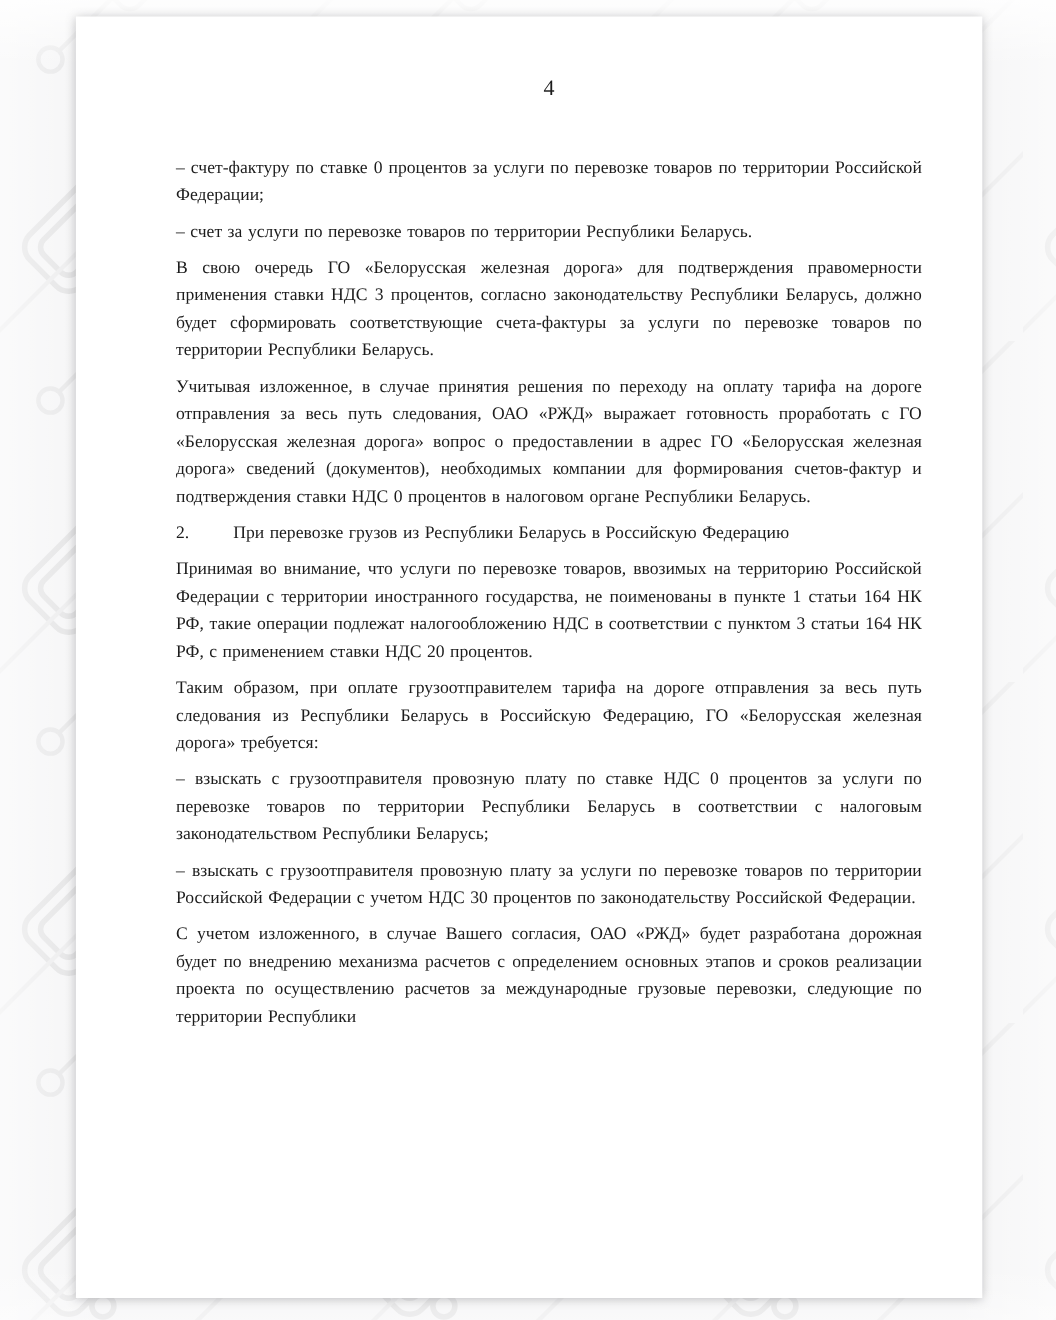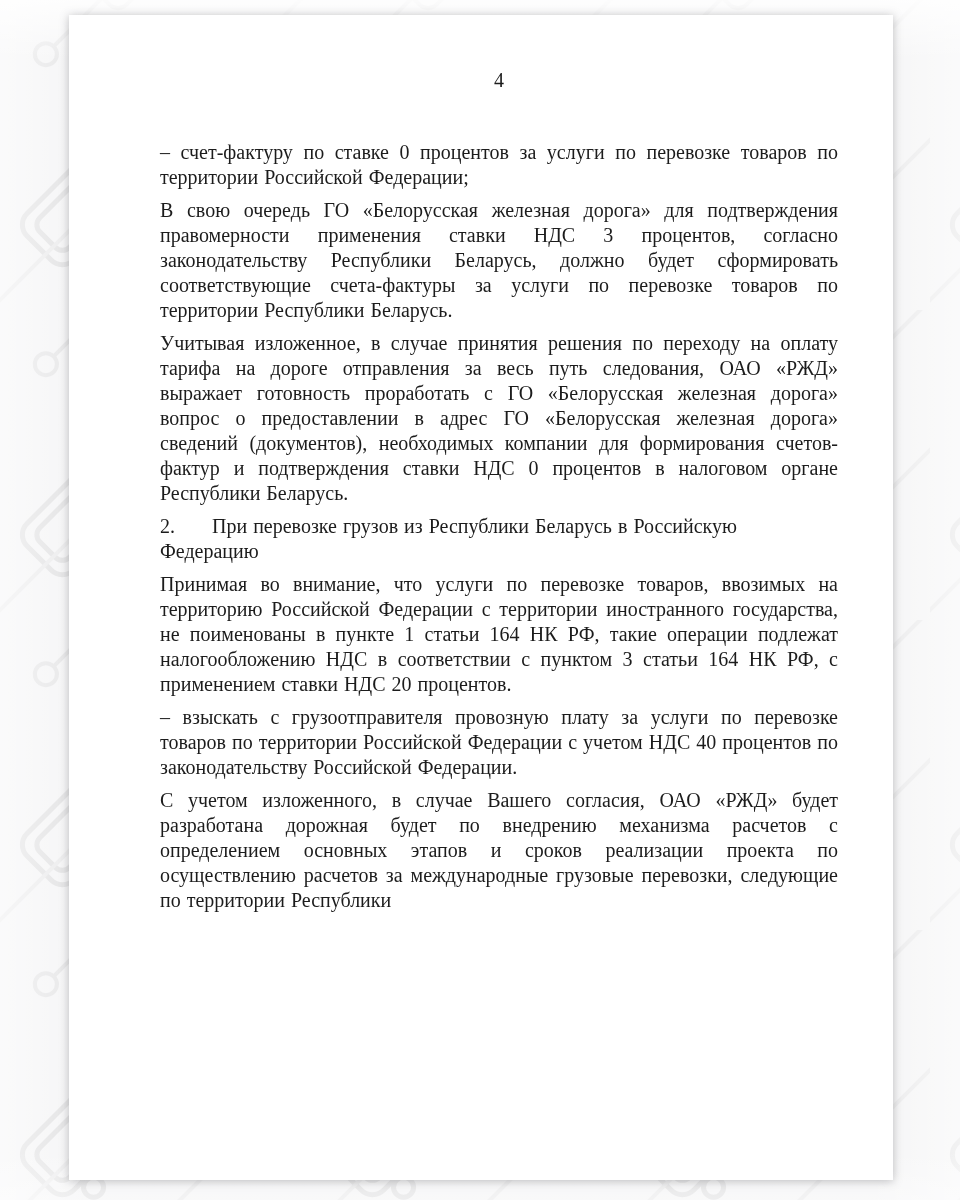--- a/index.html
+++ b/index.html
@@ -25,21 +25,21 @@
   .content{
     position:absolute;top:0;left:0;right:0;
     padding:53px 55px 0 91px;
     color:#1c1c1c;
   }
   .page-num{
     text-align:center;font-size:20px;line-height:25px;
     margin:0 0 47px 0;
   }
   .para{
-    font-size:20px;line-height:25px;margin:0 0 8px 0;
+    font-size:16px;line-height:25px;margin:0 0 8px 0;
     text-align:justify;text-align-last:left;
     word-spacing:1px;
   }
   .para.numbered{text-align:left;}
   .num{display:inline-block;width:52px;}
 </style>
 </head>
 <body>
 
 <svg class="bg-layer" width="960" height="1200" xmlns="http://www.w3.org/2000/svg">
@@ -78,21 +78,24 @@
   </defs>
   <rect width="960" height="1200" fill="url(#rail)"></rect>
 </svg>
 <div class="bg-fade"></div>
 
 <div class="page">
   <div class="content">
     <p class="page-num">4</p>
     <div>
         <p class="para bullet">– счет-фактуру по ставке 0 процентов за услуги по перевозке товаров по территории Российской Федерации;</p>
+        <p class="para bullet">– счет за услуги по перевозке товаров по территории Республики Беларусь.</p>
         <p class="para body">В свою очередь ГО «Белорусская железная дорога» для подтверждения правомерности применения ставки НДС 3 процентов, согласно законодательству Республики Беларусь, должно будет сформировать соответствующие счета-фактуры за услуги по перевозке товаров по территории Республики Беларусь.</p>
         <p class="para body">Учитывая изложенное, в случае принятия решения по переходу на оплату тарифа на дороге отправления за весь путь следования, ОАО «РЖД» выражает готовность проработать с ГО «Белорусская железная дорога» вопрос о предоставлении в адрес ГО «Белорусская железная дорога» сведений (документов), необходимых компании для формирования счетов-фактур и подтверждения ставки НДС 0 процентов в налоговом органе Республики Беларусь.</p>
         <p class="para numbered"><span class="num">2.</span><span>При перевозке грузов из Республики Беларусь в Российскую Федерацию</span></p>
         <p class="para body">Принимая во внимание, что услуги по перевозке товаров, ввозимых на территорию Российской Федерации с территории иностранного государства, не поименованы в пункте 1 статьи 164 НК РФ, такие операции подлежат налогообложению НДС в соответствии с пунктом 3 статьи 164 НК РФ, с применением ставки НДС 20 процентов.</p>
-        <p class="para bullet">– взыскать с грузоотправителя провозную плату за услуги по перевозке товаров по территории Российской Федерации с учетом НДС 40 процентов по законодательству Российской Федерации.</p>
+        <p class="para body">Таким образом, при оплате грузоотправителем тарифа на дороге отправления за весь путь следования из Республики Беларусь в Российскую Федерацию, ГО «Белорусская железная дорога» требуется:</p>
+        <p class="para bullet">– взыскать с грузоотправителя провозную плату по ставке НДС 0 процентов за услуги по перевозке товаров по территории Республики Беларусь в соответствии с налоговым законодательством Республики Беларусь;</p>
+        <p class="para bullet">– взыскать с грузоотправителя провозную плату за услуги по перевозке товаров по территории Российской Федерации с учетом НДС 30 процентов по законодательству Российской Федерации.</p>
         <p class="para body">С учетом изложенного, в случае Вашего согласия, ОАО «РЖД» будет разработана дорожная будет по внедрению механизма расчетов с определением основных этапов и сроков реализации проекта  по осуществлению расчетов за международные грузовые перевозки, следующие по территории Республики</p>
       </div>
   </div>
 </div>
 
 </body></html>

